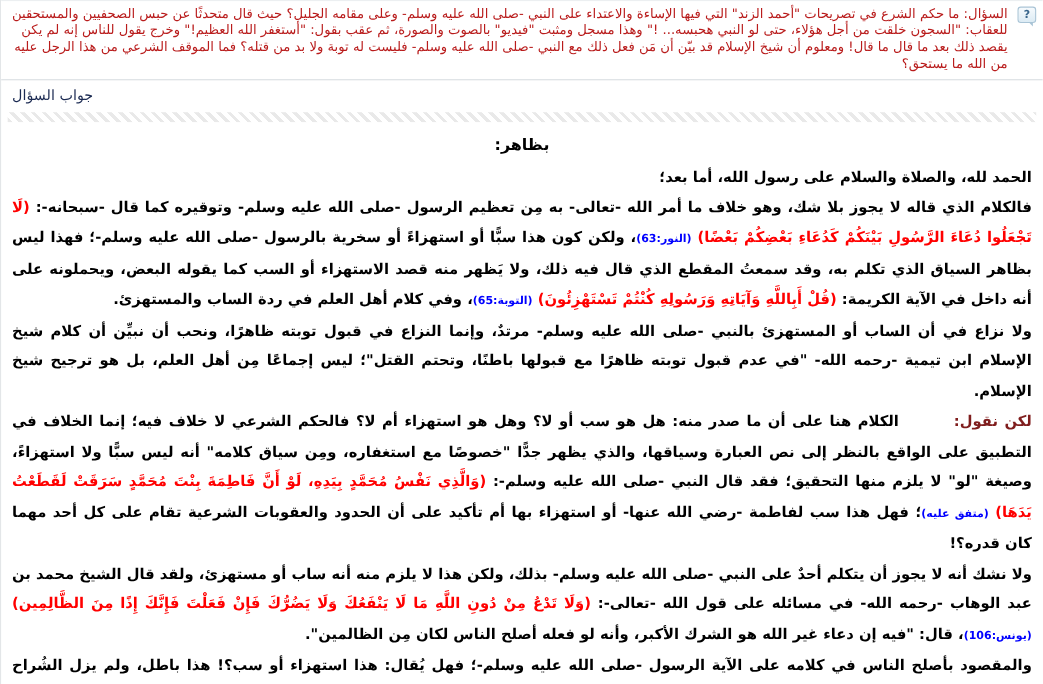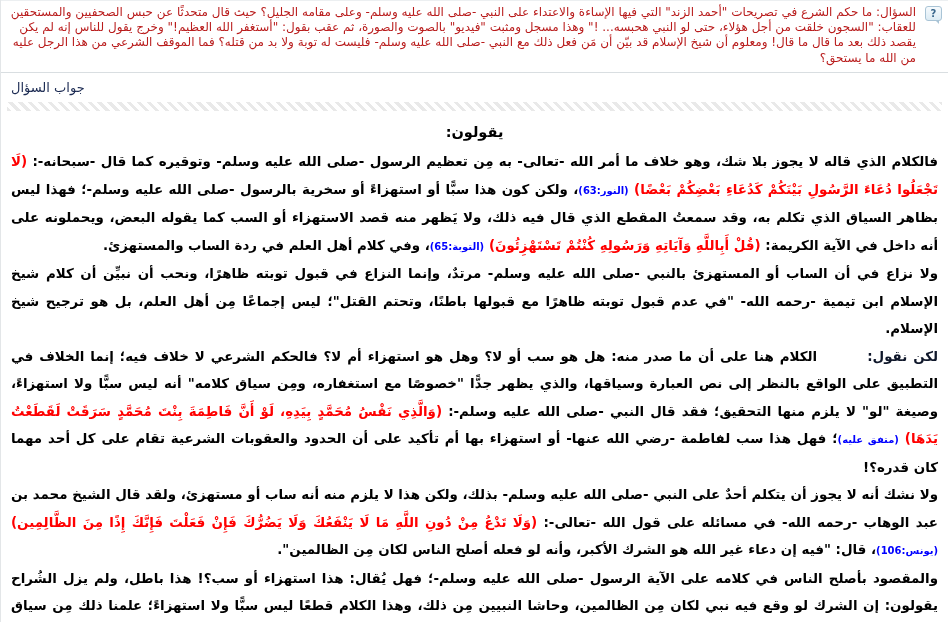--- a/index.html
+++ b/index.html
@@ -88,40 +88,41 @@
     margin:4px 0 2px 0;
   }
   .answer-paragraphs p {
     text-align:justify;
     text-justify:inter-word;
     margin:0;
   }
   .seg-text  { color:#000000; }
   .seg-quran { color:#ff0000; }
   .seg-ref   { color:#0000ff; font-size:10px; }
-  .seg-blue  { color:#0f172a;margin-left:44px; }
+  .seg-blue  { color:#7f1d1d;margin-left:44px; }
 </style>
 </head>
 <body>
 
 <div class="question-box">
   <div class="q-icon-wrap">
     <div class="q-icon">?</div>
   </div>
   <div class="question-text">السؤال: ما حكم الشرع في تصريحات "أحمد الزند" التي فيها الإساءة والاعتداء على النبي -صلى الله عليه وسلم- وعلى مقامه الجليل؟ حيث قال متحدثًا عن حبس الصحفيين والمستحقين للعقاب: "السجون خلقت من أجل هؤلاء، حتى لو النبي هحبسه... !" وهذا مسجل ومثبت "فيديو" بالصوت والصورة، ثم عقب بقول: "أستغفر الله العظيم!" وخرج يقول للناس إنه لم يكن يقصد ذلك بعد ما قال ما قال! ومعلوم أن شيخ الإسلام قد بيّن أن مَن فعل ذلك مع النبي -صلى الله عليه وسلم- فليست له توبة ولا بد من قتله؟ فما الموقف الشرعي من هذا الرجل عليه من الله ما يستحق؟</div>
 </div>
 
 <div class="answer-tab-row">
   <div class="answer-tab-label">جواب السؤال</div>
 </div>
 
 <div class="striped-bar"></div>
 
 <div class="answer-area">
-  <div class="answer-heading">يقولون:</div>
+  <div class="answer-heading">بظاهر:</div>
   <div class="answer-paragraphs">
+      <p><span class="seg-text">الحمد لله، والصلاة والسلام على رسول الله، أما بعد؛</span></p>
       <p><span class="seg-text">فالكلام الذي قاله لا يجوز بلا شك، وهو خلاف ما أمر الله -تعالى- به مِن تعظيم الرسول -صلى الله عليه وسلم- وتوقيره كما قال -سبحانه-: </span><span class="seg-quran">(لَا تَجْعَلُوا دُعَاءَ الرَّسُولِ بَيْنَكُمْ كَدُعَاءِ بَعْضِكُمْ بَعْضًا)</span><span class="seg-text"> </span><span class="seg-ref">(النور:63)</span><span class="seg-text">، ولكن كون هذا سبًّا أو استهزاءً أو سخرية بالرسول -صلى الله عليه وسلم-؛ فهذا ليس بظاهر السياق الذي تكلم به، وقد سمعتُ المقطع الذي قال فيه ذلك، ولا يَظهر منه قصد الاستهزاء أو السب كما يقوله البعض، ويحملونه على أنه داخل في الآية الكريمة: </span><span class="seg-quran">(قُلْ أَبِاللَّهِ وَآيَاتِهِ وَرَسُولِهِ كُنْتُمْ تَسْتَهْزِئُونَ)</span><span class="seg-text"> </span><span class="seg-ref">(التوبة:65)</span><span class="seg-text">، وفي كلام أهل العلم في ردة الساب والمستهزئ.</span></p>
       <p><span class="seg-text">ولا نزاع في أن الساب أو المستهزئ بالنبي -صلى الله عليه وسلم- مرتدٌ، وإنما النزاع في قبول توبته ظاهرًا، ونحب أن نبيِّن أن كلام شيخ الإسلام ابن تيمية -رحمه الله- "في عدم قبول توبته ظاهرًا مع قبولها باطنًا، وتحتم القتل"؛ ليس إجماعًا مِن أهل العلم، بل هو ترجيح شيخ الإسلام.</span></p>
       <p><span class="seg-blue">لكن نقول:</span><span class="seg-text"> الكلام هنا على أن ما صدر منه: هل هو سب أو لا؟ وهل هو استهزاء أم لا؟ فالحكم الشرعي لا خلاف فيه؛ إنما الخلاف في التطبيق على الواقع بالنظر إلى نص العبارة وسياقها، والذي يظهر جدًّا "خصوصًا مع استغفاره، ومِن سياق كلامه" أنه ليس سبًّا ولا استهزاءً، وصيغة "لو" لا يلزم منها التحقيق؛ فقد قال النبي -صلى الله عليه وسلم-: </span><span class="seg-quran">(وَالَّذِي نَفْسُ مُحَمَّدٍ بِيَدِهِ، لَوْ أَنَّ فَاطِمَةَ بِنْتَ مُحَمَّدٍ سَرَقَتْ لَقَطَعْتُ يَدَهَا)</span><span class="seg-text"> </span><span class="seg-ref">(متفق عليه)</span><span class="seg-text">؛ فهل هذا سب لفاطمة -رضي الله عنها- أو استهزاء بها أم تأكيد على أن الحدود والعقوبات الشرعية تقام على كل أحد مهما كان قدره؟!</span></p>
       <p><span class="seg-text">ولا نشك أنه لا يجوز أن يتكلم أحدٌ على النبي -صلى الله عليه وسلم- بذلك، ولكن هذا لا يلزم منه أنه ساب أو مستهزئ، ولقد قال الشيخ محمد بن عبد الوهاب -رحمه الله- في مسائله على قول الله -تعالى-: </span><span class="seg-quran">(وَلَا تَدْعُ مِنْ دُونِ اللَّهِ مَا لَا يَنْفَعُكَ وَلَا يَضُرُّكَ فَإِنْ فَعَلْتَ فَإِنَّكَ إِذًا مِنَ الظَّالِمِين)</span><span class="seg-text"> </span><span class="seg-ref">(يونس:106)</span><span class="seg-text">، قال: "فيه إن دعاء غير الله هو الشرك الأكبر، وأنه لو فعله أصلح الناس لكان مِن الظالمين".</span></p>
       <p><span class="seg-text">والمقصود بأصلح الناس في كلامه على الآية الرسول -صلى الله عليه وسلم-؛ فهل يُقال: هذا استهزاء أو سب؟! هذا باطل، ولم يزل الشُراح يقولون: إن الشرك لو وقع فيه نبي لكان مِن الظالمين، وحاشا النبيين مِن ذلك، وهذا الكلام قطعًا ليس سبًّا ولا استهزاءً؛ علمنا ذلك مِن سياق كلامهم وقصدهم مِن تعظيم خطر الشرك وبيان حبوط العمل به، ولو كان مَن تكلم به مِن أصلح الناس؛ فالسياق مهم للغاية في ذلك، ومع كون السياق كان لا يصح -ولا يجوز استعمال هذه العبارة المذكورة فيه-؛ إلا أنه ليس سياق استهزاء وسب للنبي -صلى الله عليه وسلم-؛ فلا يجوز التكفير بمثل هذا.</span></p>
     </div>
 </div>
 
 </body></html>

